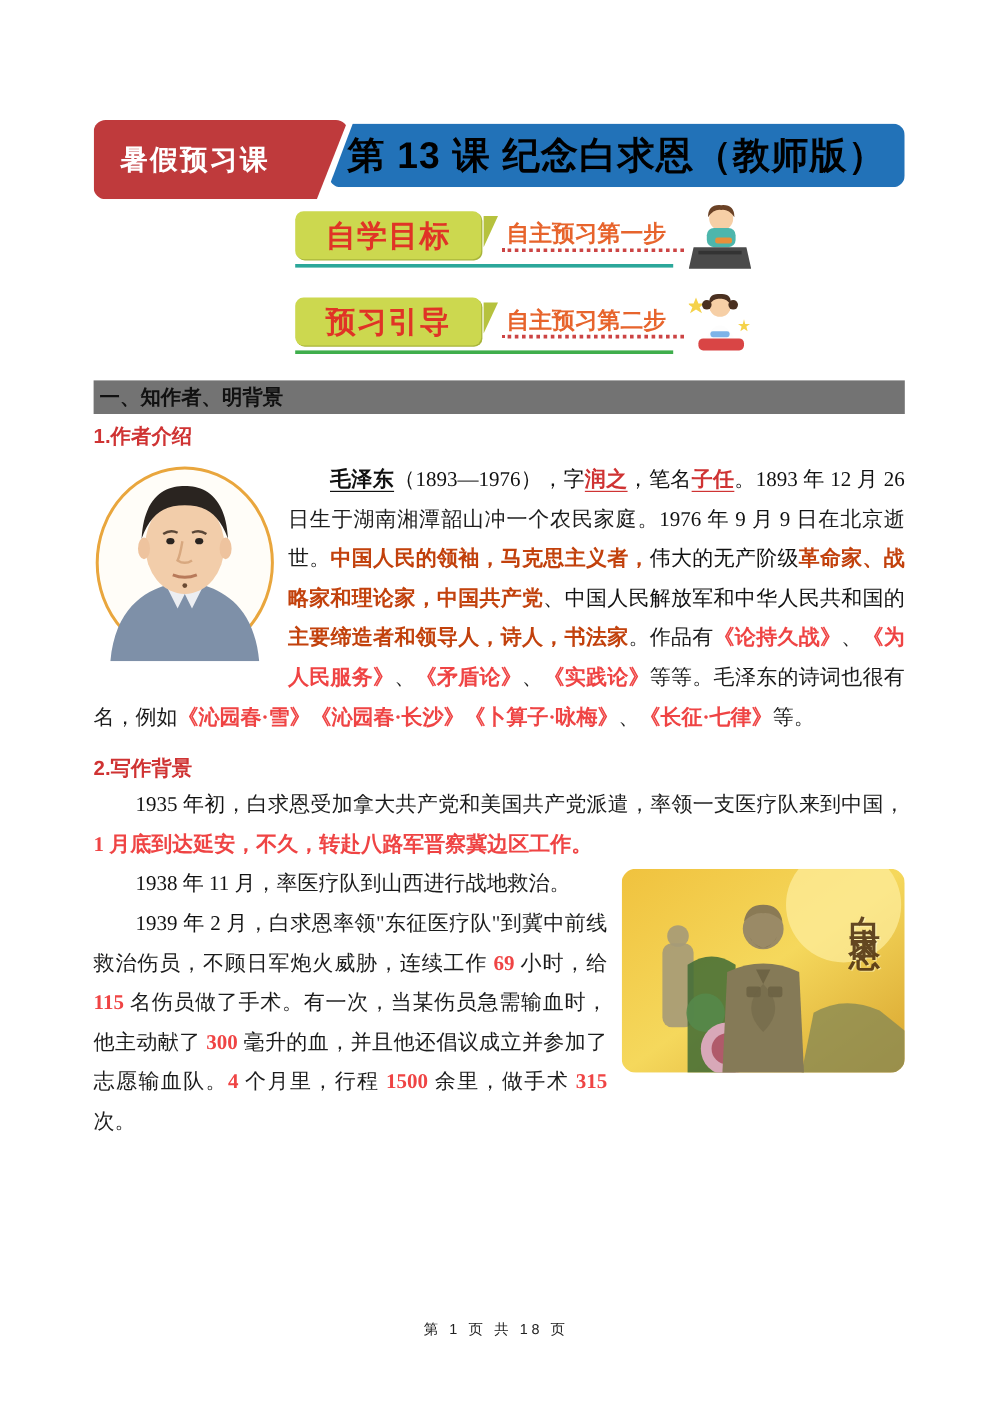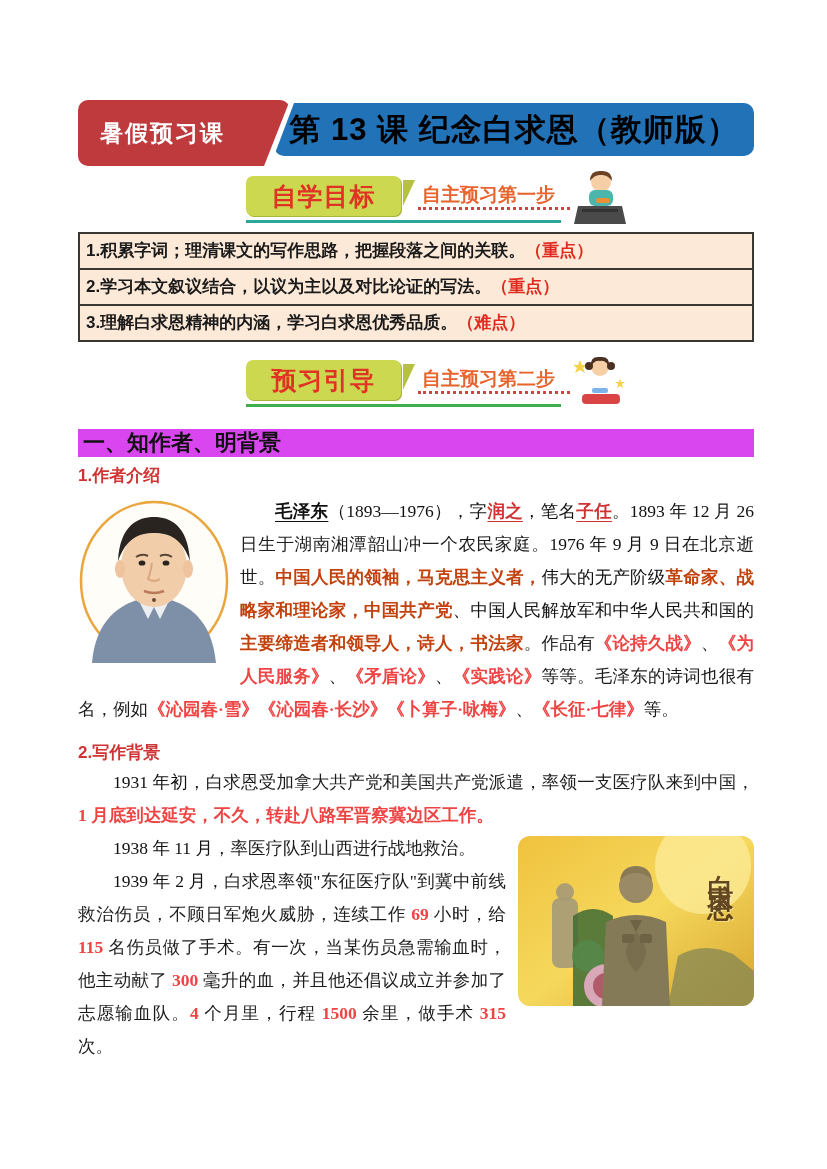--- a/index.html
+++ b/index.html
@@ -64,24 +64,24 @@
   .objective-row {
     background:#fce9d8; border-bottom:2px solid #3a3632;
     padding:5px 6px; font-family:"Liberation Sans","DejaVu Sans",sans-serif;
     font-weight:bold; font-size:17px; color:#1a1a1a; line-height:24px;
   }
   .objective-row:last-child { border-bottom:none; }
   .objective-tag { color:#e02a20; }
 
   
   .section-bar {
-    margin-top:15px; background:#d946ef; height:28px;
+    margin-top:15px; background:#737373; height:28px;
     display:flex; align-items:center; padding-left:5px;
     font-family:"Liberation Sans","DejaVu Sans",sans-serif;
-    font-weight:bold; font-size:22px; color:#111111;
+    font-weight:bold; font-size:17px; color:#111111;
   }
   .sub-heading {
     margin-top:6px; font-family:"Liberation Sans","DejaVu Sans",sans-serif;
     font-weight:bold; font-size:17px; color:#cf3333; height:26px; line-height:26px;
   }
 
   
   .para {
     font-size:17.5px; line-height:33px; text-align:justify;
     color:#1c1c1c; text-indent:2em;
@@ -145,31 +145,20 @@
           <circle cx="27" cy="14" r="10" fill="#f6cfa6"></circle>
           <path d="M16,13 Q16,2 27,3 Q38,2 38,13 Q33,6 27,7 Q21,6 16,13 Z" fill="#6b4226"></path>
           <rect x="15" y="22" width="24" height="16" rx="6" fill="#4db6ac"></rect>
           <rect x="22" y="30" width="14" height="5" rx="2" fill="#e8903a"></rect>
           <path d="M4,38 L48,38 L52,56 L0,56 Z" fill="#4a4a4a"></path>
           <rect x="8" y="41" width="36" height="3" fill="#333333"></rect>
         </svg>
       </div>
     </div>
 
-    <div class="objectives">
-      <div class="objective-row">
-        <span>1.积累字词；理清课文的写作思路，把握段落之间的关联。</span><span class="objective-tag">（重点）</span>
-      </div>
-      <div class="objective-row">
-        <span>2.学习本文叙议结合，以议为主以及对比论证的写法。</span><span class="objective-tag">（重点）</span>
-      </div>
-      <div class="objective-row">
-        <span>3.理解白求恩精神的内涵，学习白求恩优秀品质。</span><span class="objective-tag">（难点）</span>
-      </div>
-    </div>
 
     <div class="badge badge2">
       <div class="badge-plate">
         <span>预习引导</span>
       </div>
       <div class="badge-fold"></div>
       <div class="badge-subtitle">自主预习第二步</div>
       <div class="badge-dots"></div>
       <div class="badge-underline"></div>
       <div class="badge-cartoon">
@@ -211,21 +200,21 @@
           <path d="M74,64 Q72,76 70,80 Q76,84 82,80" stroke="#d8a87f" stroke-width="2" fill="none"></path>
           <path d="M66,92 Q76,96 86,92" stroke="#b87a5a" stroke-width="2.5" fill="none"></path>
           <circle cx="76" cy="101" r="2" fill="#6a4a32"></circle>
         </svg>
       </div>
       <div class="para"><span class="seg-ublack">毛泽东</span><span class="seg-bold">（1893—1976），字</span><span class="seg-ured">润之</span><span class="seg-bold">，笔名</span><span class="seg-ured">子任</span><span class="seg-bold">。</span><span class="seg-bold">1893 年 12 月 26 </span><span class="seg-plain">日生于湖南湘潭韶山冲一个农民家庭。</span><span class="seg-bold">1976 年 9 月 9 日</span><span class="seg-plain">在北京逝世。</span><span class="seg-red">中国人民的领袖，马克思主义者，</span><span class="seg-bold">伟大的无产阶级</span><span class="seg-red">革命家、战略家和理论家，中国共产党</span><span class="seg-bold">、中国人民解放军和中华人民共和国的</span><span class="seg-red">主要缔造者和领导人，诗人，书法家</span><span class="seg-plain">。作品有</span><span class="seg-blue">《论持久战》</span><span class="seg-plain">、</span><span class="seg-blue">《为人民服务》</span><span class="seg-plain">、</span><span class="seg-blue">《矛盾论》</span><span class="seg-plain">、</span><span class="seg-blue">《实践论》</span><span class="seg-plain">等等。毛泽东的诗词也很有名，例如</span><span class="seg-blue">《沁园春·雪》《沁园春·长沙》《卜算子·咏梅》</span><span class="seg-plain">、</span><span class="seg-blue">《长征·七律》</span><span class="seg-plain">等。</span></div>
     </div>
 
     <div class="sub-heading" style="margin-top:14px;">2.写作背景</div>
 
-    <div class="para"><span class="seg-bold">1931 年初</span><span class="seg-plain">，白求恩受加拿大共产党和美国共产党派遣，率领一支医疗队来到中国，</span><span class="seg-blue">1 月底到达延安，不久，转赴八路军晋察冀边区工作。</span></div>
+    <div class="para"><span class="seg-bold">1935 年初</span><span class="seg-plain">，白求恩受加拿大共产党和美国共产党派遣，率领一支医疗队来到中国，</span><span class="seg-blue">1 月底到达延安，不久，转赴八路军晋察冀边区工作。</span></div>
 
     <div class="clearfix">
       <div class="bethune-figure">
         <svg width="236" height="170" viewBox="0 0 236 170">
           <defs>
             <linearGradient id="gold" x1="0" y1="0" x2="1" y2="1">
               <stop offset="0" stop-color="#f0c23e"></stop>
               <stop offset="0.5" stop-color="#f5d85c"></stop>
               <stop offset="1" stop-color="#d8a42e"></stop>
             </linearGradient>
@@ -249,13 +238,14 @@
           <path d="M118,96 Q98,116 118,136 Q138,116 118,96 Z" fill="#6e6445" opacity="0.5"></path>
         </svg>
         <div class="bethune-caption">白求恩</div>
       </div>
       <div class="para"><span class="seg-bold">1938 年 11 月</span><span class="seg-plain">，率医疗队到山西进行战地救治。</span></div>
       <div class="para"><span class="seg-bold">1939 年 2 月</span><span class="seg-plain">，白求恩率领"东征医疗队"到冀中前线救治伤员，不顾日军炮火威胁，连续工作 </span><span class="seg-blue">69</span><span class="seg-plain"> 小时，给 </span><span class="seg-blue">115</span><span class="seg-plain"> 名伤员做了手术。有一次，当某伤员急需输血时，他主动献了 </span><span class="seg-blue">300</span><span class="seg-plain"> 毫升的血，并且他还倡议成立并参加了志愿输血队。</span><span class="seg-blue">4</span><span class="seg-plain"> 个月里，行程 </span><span class="seg-blue">1500</span><span class="seg-plain"> 余里，做手术 </span><span class="seg-blue">315</span><span class="seg-plain"> 次。</span></div>
     </div>
 
   </div>
 
+  <div class="footer">第 1 页 共 18 页</div>
 </div>
 
 </body></html>

